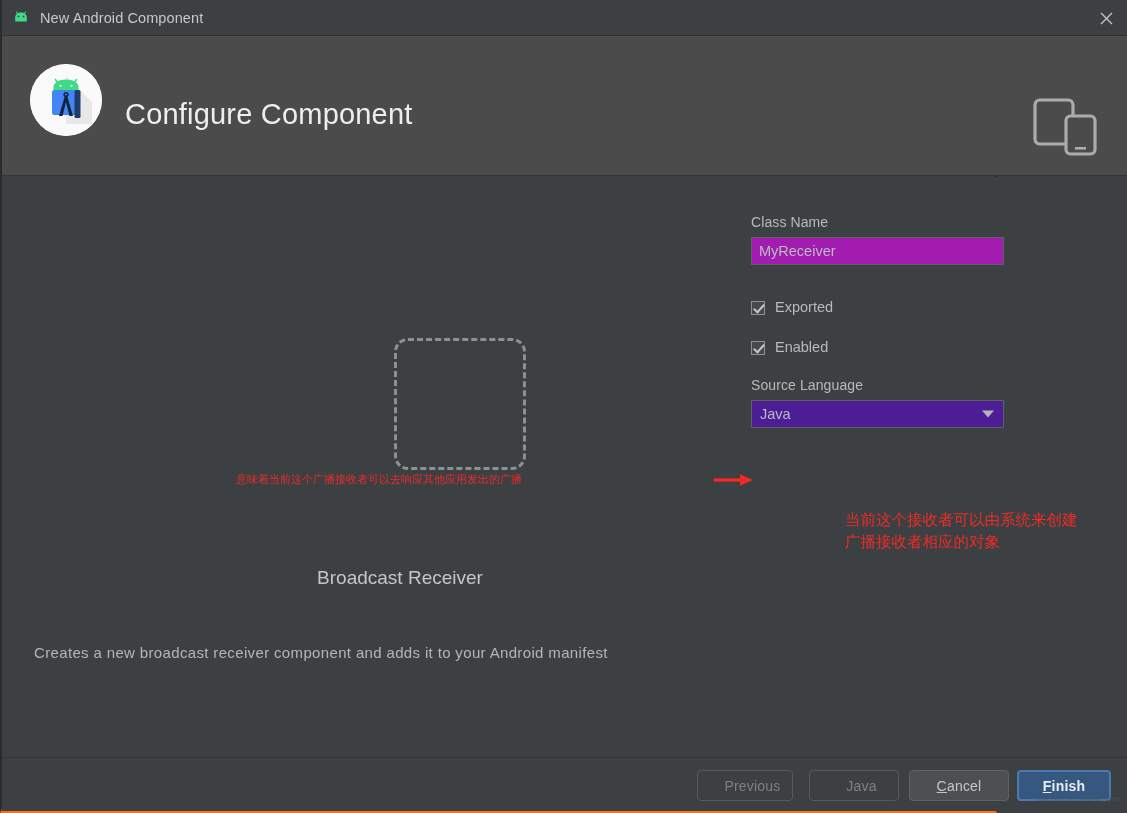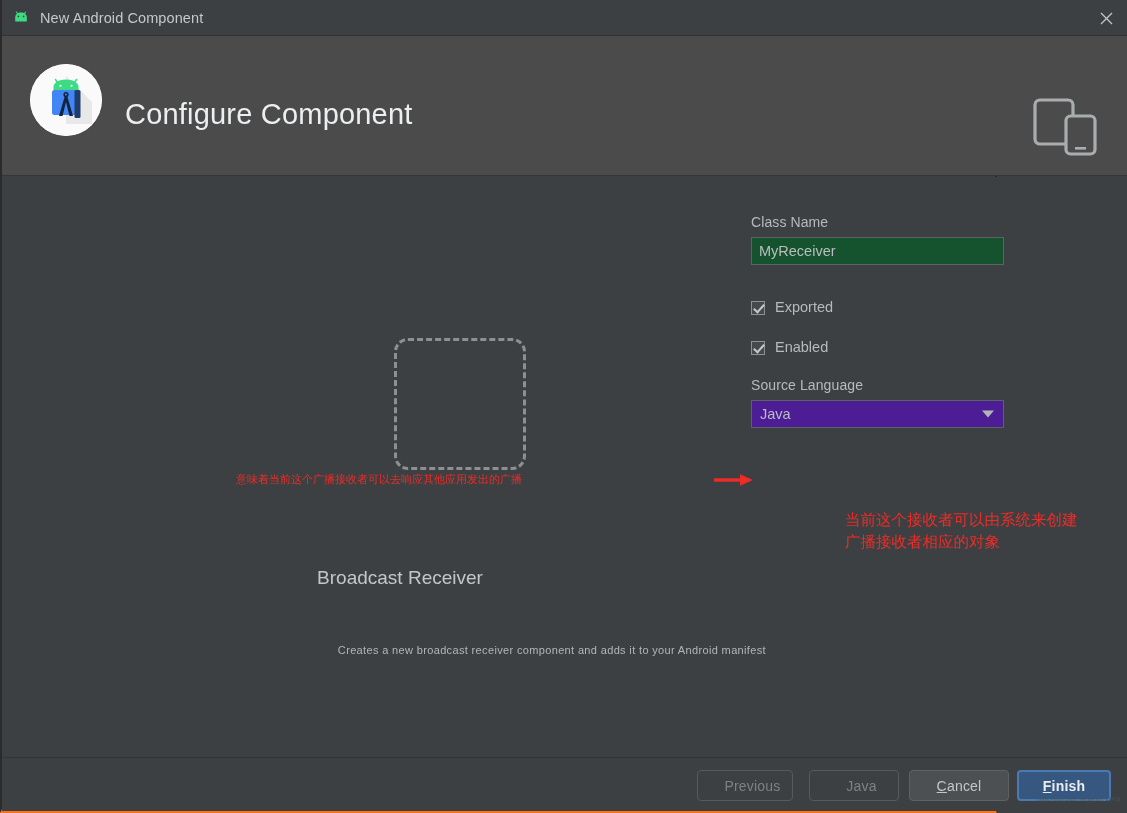--- a/index.html
+++ b/index.html
@@ -93,39 +93,39 @@
     border: 3px dashed #8c9093;
     border-radius: 14px;
   }
   #preview-title {
     position: absolute; left: 0; top: 390px;
     width: 732px; text-align: center;
     font-size: 19px; color: #c3c7ca;
   }
   #preview-desc {
     position: absolute; left: 0; top: 467px;
-    width: 732px; text-align: right;
-    font-size: 11px; color: #b2b6b9;
+    width: 732px; text-align: left;
+    font-size: 15px; color: #b2b6b9;
     letter-spacing: .35px;
   }
 
   
   #form {
     position: absolute; left: 749px; top: 0;
     width: 270px;
   }
   .field-label {
     font-size: 14px;
     color: #b6babd;
     margin-bottom: 7px;
     letter-spacing: .1px;
   }
   .text-input {
     width: 253px; height: 28px;
-    background: #14532d;
+    background: #a21caf;
     border: 1px solid #5e6265;
     color: #b9bdc0;
     font-size: 14.5px;
     font-family: "Liberation Sans", sans-serif;
     padding: 0 7px;
     outline: none;
   }
   .combo {
     position: relative;
     width: 253px; height: 28px;

